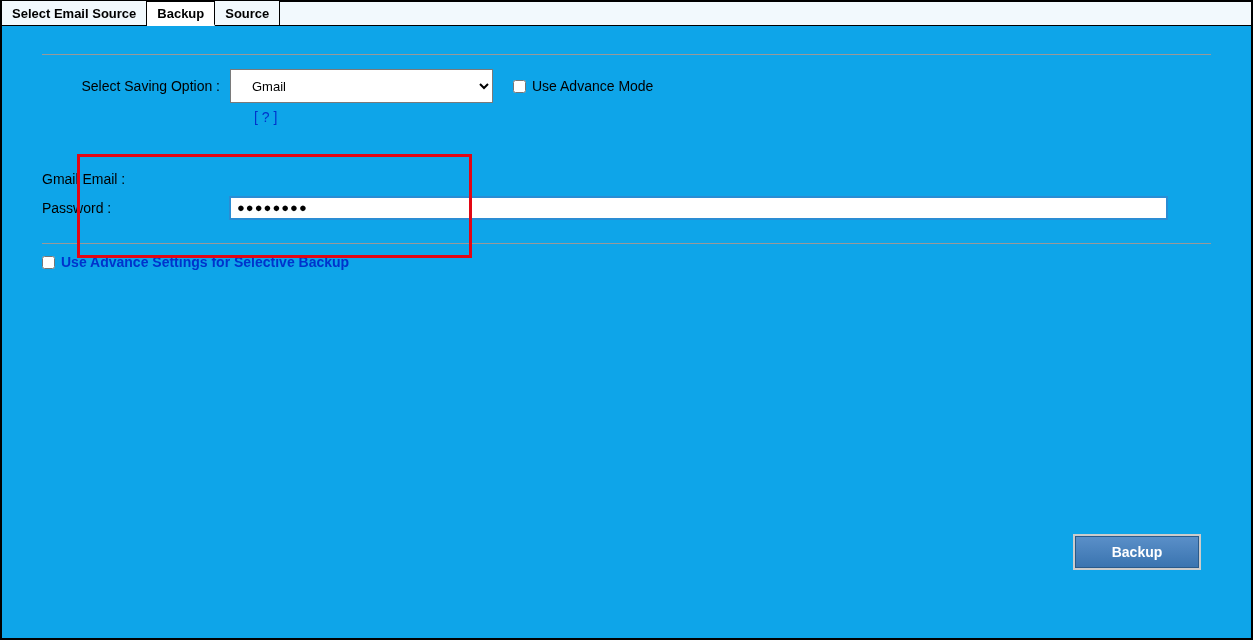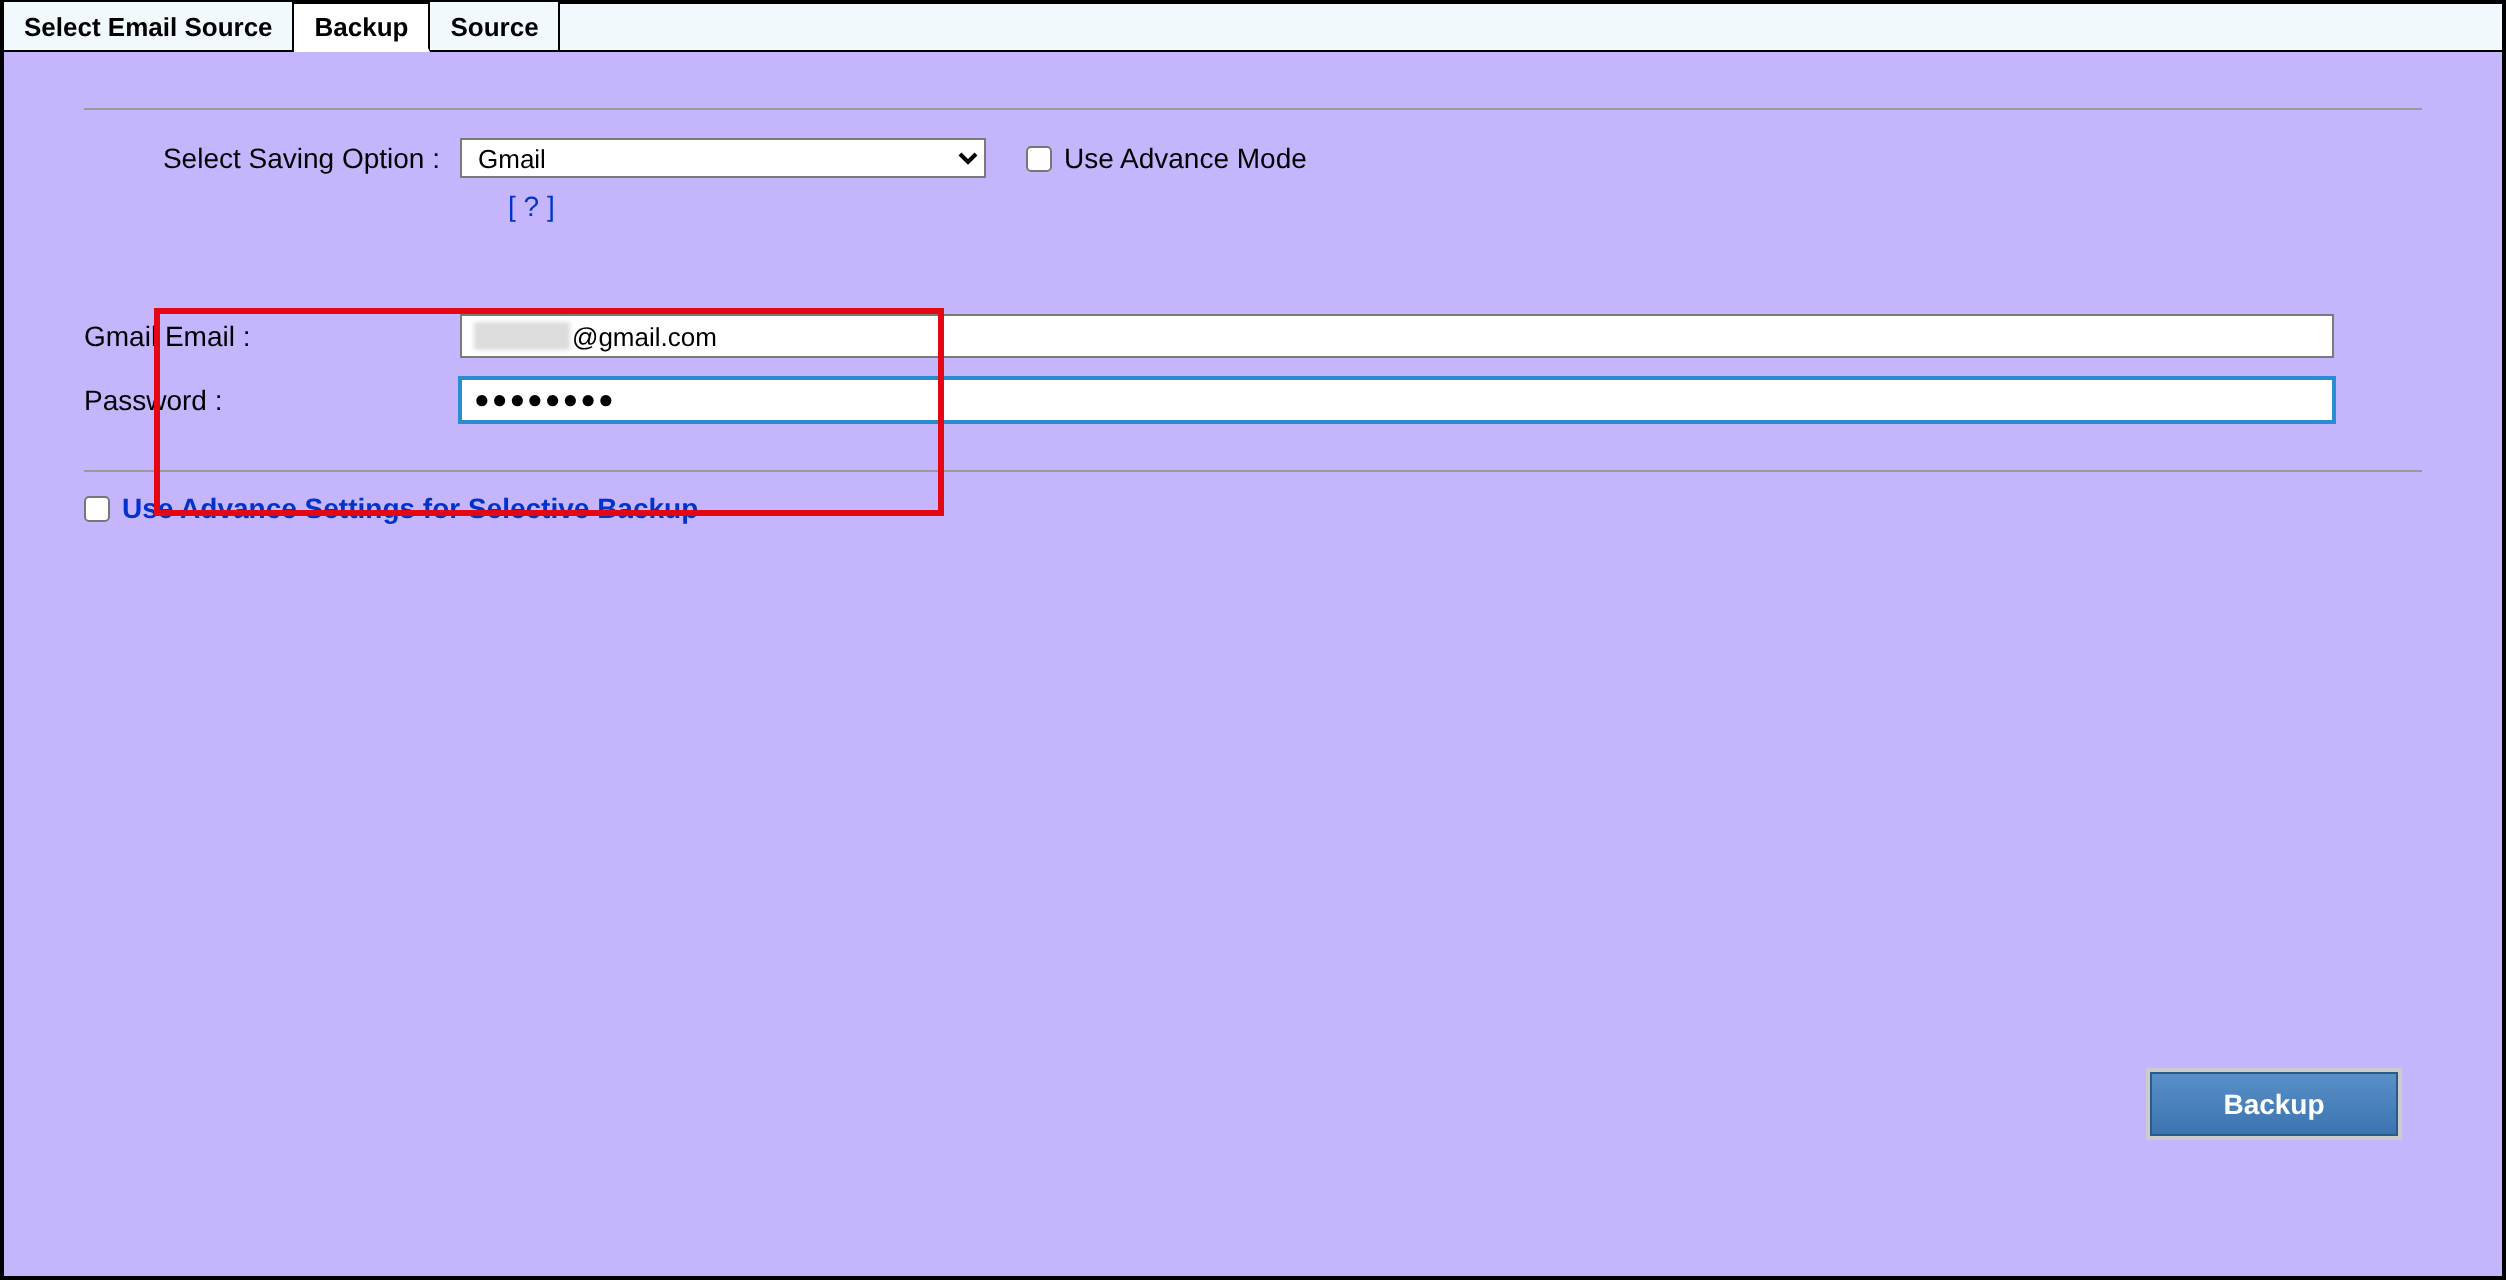--- a/index.html
+++ b/index.html
@@ -36,21 +36,21 @@
     }
     .tab.active {
       background: #fff;
       border-bottom: 2px solid #fff;
       position: relative;
       z-index: 1;
       margin-bottom: -1px;
     }
     .content {
       padding: 20px 40px;
-      background: #c4b5fd;
+      background: #0ea5e9;
       height: calc(100% - 24px);
       position: relative;
     }
     .hr {
       border: none;
       border-top: 1px solid #999;
       margin: 8px 0 14px 0;
     }
     .row {
       display: flex;
@@ -58,25 +58,25 @@
       margin-bottom: 6px;
     }
     .label-col {
       width: 188px;
       text-align: right;
       padding-right: 10px;
       font-size: 14px;
     }
     .select-saving {
       width: 263px;
-      height: 20px;
+      height: 34px;
       font-size: 13px;
       border: 1px solid #7a7a7a;
       background: #fff;
-      padding: 1px 4px;
+      padding: 1px 17px;
     }
     .checkbox-wrap {
       display: inline-flex;
       align-items: center;
       margin-left: 20px;
       font-size: 14px;
     }
     .checkbox-wrap input { margin-right: 6px; }
     .row2 {
       display: flex;
@@ -199,24 +199,20 @@
     </div>
 
     <div class="row2">
       <div class="spacer"></div>
       <span class="help-link">[ ? ]</span>
     </div>
 
     <div class="cred-section">
       <div class="cred-row">
         <div class="cred-label">Gmail Email  :</div>
-        <div class="email-display">
-          <span class="blur-bit"></span>
-            <span>@gmail.com</span>
-        </div>
       </div>
       <div class="cred-row">
         <div class="cred-label">Password  :</div>
         <div class="cred-input focus" style="letter-spacing:1px;">●●●●●●●●</div>
       </div>
     </div>
 
     <div class="highlight-box"></div>
 
     <hr class="hr2">

